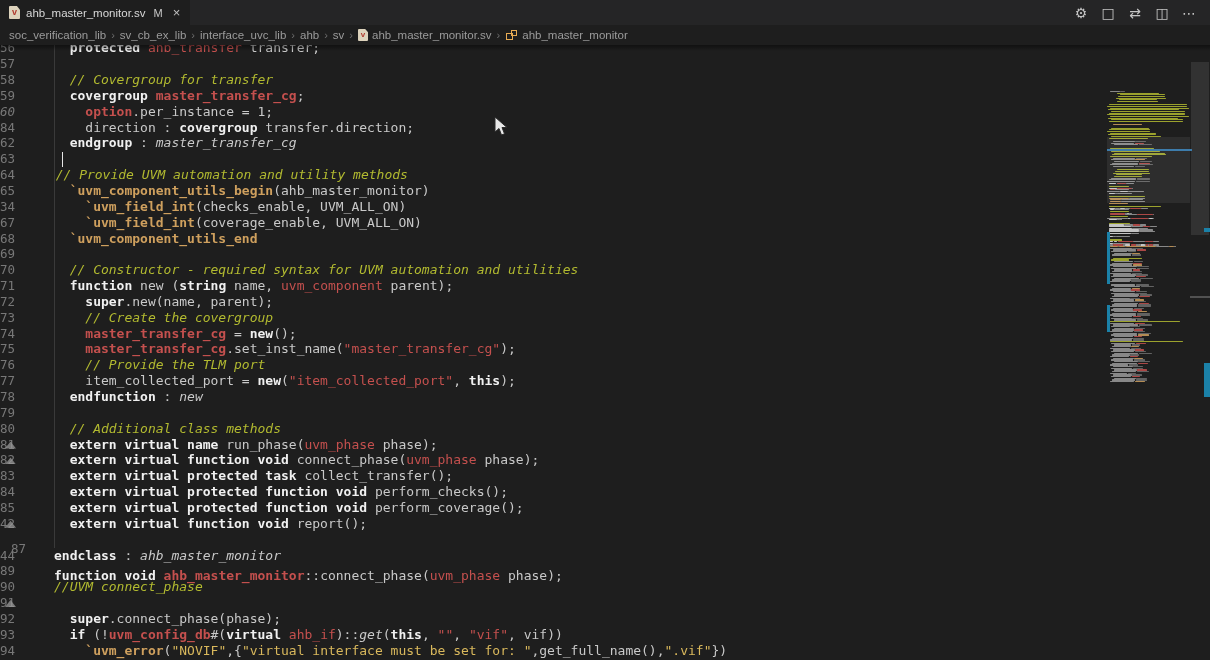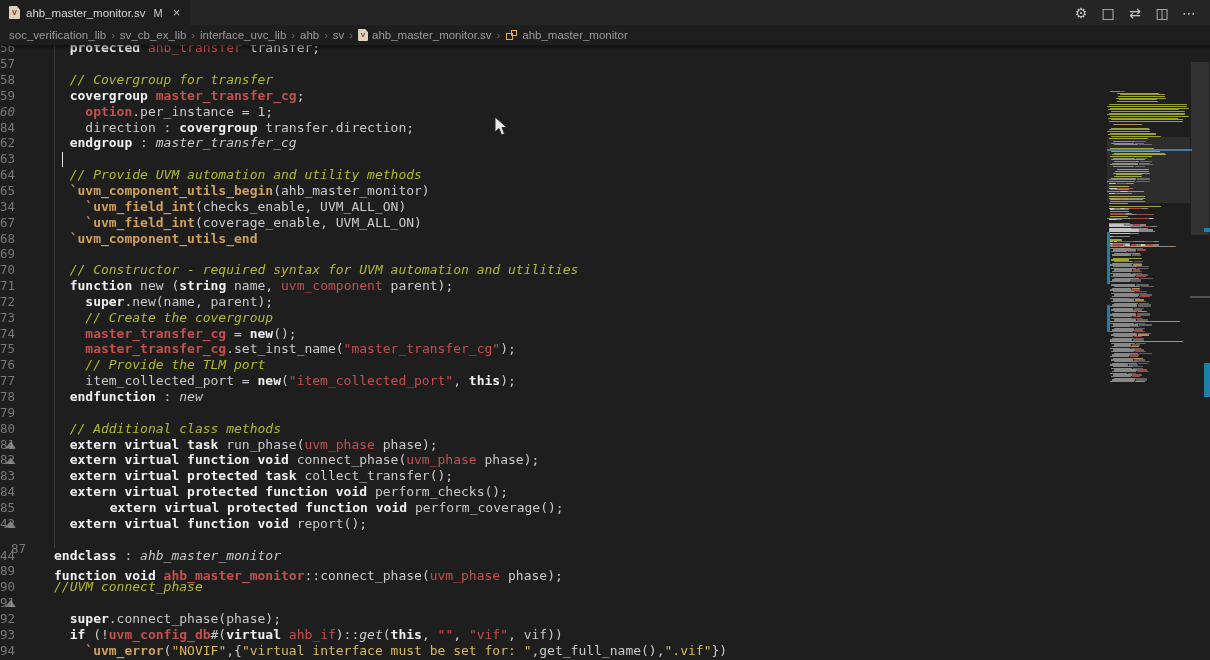--- a/index.html
+++ b/index.html
@@ -172,42 +172,42 @@
     </div>
   <div id="code">
       <div class="row" style="top: -4.7px; left: 54px;"><span class="tk-t">  </span><span class="tk-k">protected</span><span class="tk-t"> </span><span class="tk-y">ahb_transfer</span><span class="tk-t"> transfer;</span></div>
       <div class="row" style="top: 11.15px; left: 54px;"></div>
       <div class="row" style="top: 27px; left: 54px;"><span class="tk-t">  </span><span class="tk-c">// Covergroup for transfer</span></div>
       <div class="row" style="top: 42.85px; left: 54px;"><span class="tk-t">  </span><span class="tk-k">covergroup</span><span class="tk-t"> </span><span class="tk-Y">master_transfer_cg</span><span class="tk-t">;</span></div>
       <div class="row" style="top: 58.7px; left: 54px;"><span class="tk-t">    </span><span class="tk-Y">option</span><span class="tk-t">.per_instance = 1;</span></div>
       <div class="row" style="top: 74.55px; left: 54px;"><span class="tk-t">    direction : </span><span class="tk-k">covergroup</span><span class="tk-t"> transfer.direction;</span></div>
       <div class="row" style="top: 90.4px; left: 54px;"><span class="tk-t">  </span><span class="tk-k">endgroup</span><span class="tk-t"> : </span><span class="tk-i">master_transfer_cg</span></div>
       <div class="row" style="top: 106.25px; left: 54px;"></div>
-      <div class="row" style="top: 122.1px; left: 54px;"><span class="tk-t">  </span><span class="tk-c">// Provide UVM automation and utility methods</span></div>
+      <div class="row" style="top: 122.1px; left: 40px;"><span class="tk-t">  </span><span class="tk-c">// Provide UVM automation and utility methods</span></div>
       <div class="row" style="top: 137.95px; left: 54px;"><span class="tk-t">  </span><span class="tk-m">`uvm_component_utils_begin</span><span class="tk-t">(ahb_master_monitor)</span></div>
       <div class="row" style="top: 153.8px; left: 54px;"><span class="tk-t">    </span><span class="tk-m">`uvm_field_int</span><span class="tk-t">(checks_enable, UVM_ALL_ON)</span></div>
       <div class="row" style="top: 169.65px; left: 54px;"><span class="tk-t">    </span><span class="tk-m">`uvm_field_int</span><span class="tk-t">(coverage_enable, UVM_ALL_ON)</span></div>
       <div class="row" style="top: 185.5px; left: 54px;"><span class="tk-t">  </span><span class="tk-m">`uvm_component_utils_end</span></div>
       <div class="row" style="top: 201.35px; left: 54px;"></div>
       <div class="row" style="top: 217.2px; left: 54px;"><span class="tk-t">  </span><span class="tk-c">// Constructor - required syntax for UVM automation and utilities</span></div>
       <div class="row" style="top: 233.05px; left: 54px;"><span class="tk-t">  </span><span class="tk-k">function</span><span class="tk-t"> new (</span><span class="tk-k">string</span><span class="tk-t"> name, </span><span class="tk-y">uvm_component</span><span class="tk-t"> parent);</span></div>
       <div class="row" style="top: 248.9px; left: 54px;"><span class="tk-t">    </span><span class="tk-k">super</span><span class="tk-t">.new(name, parent);</span></div>
       <div class="row" style="top: 264.75px; left: 54px;"><span class="tk-t">    </span><span class="tk-c">// Create the covergroup</span></div>
       <div class="row" style="top: 280.6px; left: 54px;"><span class="tk-t">    </span><span class="tk-Y">master_transfer_cg</span><span class="tk-t"> = </span><span class="tk-k">new</span><span class="tk-t">();</span></div>
       <div class="row" style="top: 296.45px; left: 54px;"><span class="tk-t">    </span><span class="tk-Y">master_transfer_cg</span><span class="tk-t">.set_inst_name(</span><span class="tk-s">"master_transfer_cg"</span><span class="tk-t">);</span></div>
       <div class="row" style="top: 312.3px; left: 54px;"><span class="tk-t">    </span><span class="tk-c">// Provide the TLM port</span></div>
       <div class="row" style="top: 328.15px; left: 54px;"><span class="tk-t">    item_collected_port = </span><span class="tk-k">new</span><span class="tk-t">(</span><span class="tk-s">"item_collected_port"</span><span class="tk-t">, </span><span class="tk-k">this</span><span class="tk-t">);</span></div>
       <div class="row" style="top: 344px; left: 54px;"><span class="tk-t">  </span><span class="tk-k">endfunction</span><span class="tk-t"> : </span><span class="tk-i">new</span></div>
       <div class="row" style="top: 359.85px; left: 54px;"></div>
       <div class="row" style="top: 375.7px; left: 54px;"><span class="tk-t">  </span><span class="tk-c">// Additional class methods</span></div>
-      <div class="row" style="top: 391.55px; left: 54px;"><span class="tk-t">  </span><span class="tk-k">extern virtual task</span><span class="tk-t"> run_phase(</span><span class="tk-y">uvm_phase</span><span class="tk-t"> phase);</span></div>
+      <div class="row" style="top: 391.55px; left: 54px;"><span class="tk-t">  </span><span class="tk-k">extern virtual name</span><span class="tk-t"> run_phase(</span><span class="tk-y">uvm_phase</span><span class="tk-t"> phase);</span></div>
       <div class="row" style="top: 407.4px; left: 54px;"><span class="tk-t">  </span><span class="tk-k">extern virtual function void</span><span class="tk-t"> connect_phase(</span><span class="tk-y">uvm_phase</span><span class="tk-t"> phase);</span></div>
       <div class="row" style="top: 423.25px; left: 54px;"><span class="tk-t">  </span><span class="tk-k">extern virtual protected task</span><span class="tk-t"> collect_transfer();</span></div>
       <div class="row" style="top: 439.1px; left: 54px;"><span class="tk-t">  </span><span class="tk-k">extern virtual protected function void</span><span class="tk-t"> perform_checks();</span></div>
-      <div class="row" style="top: 454.95px; left: 54px; padding-left: 40px;"><span class="tk-t">  </span><span class="tk-k">extern virtual protected function void</span><span class="tk-t"> perform_coverage();</span></div>
+      <div class="row" style="top: 454.95px; left: 54px;"><span class="tk-t">  </span><span class="tk-k">extern virtual protected function void</span><span class="tk-t"> perform_coverage();</span></div>
       <div class="row" style="top: 470.8px; left: 54px; text-align: right;"><span class="tk-t">  </span><span class="tk-k">extern virtual function void</span><span class="tk-t"> report();</span></div>
       <div class="row" style="top: 486.65px; left: 54px;"></div>
       <div class="row" style="top: 502.5px; left: 54px;"><span class="tk-k">endclass</span><span class="tk-t"> : </span><span class="tk-i">ahb_master_monitor</span></div>
       <div class="row" style="top: 518.35px; left: 54px;"></div>
       <div class="row" style="top: 534.2px; left: 54px;"><span class="tk-c">//UVM connect_phase</span></div>
       <div class="row" style="top: 523px; left: 54px;"><span class="tk-k">function</span><span class="tk-t"> </span><span class="tk-k">void</span><span class="tk-t"> </span><span class="tk-Y">ahb_master_monitor</span><span class="tk-t">::connect_phase(</span><span class="tk-y">uvm_phase</span><span class="tk-t"> phase);</span></div>
       <div class="row" style="top: 565.9px; left: 54px;"><span class="tk-t">  </span><span class="tk-k">super</span><span class="tk-t">.connect_phase(phase);</span></div>
       <div class="row" style="top: 581.75px; left: 54px;"><span class="tk-t">  </span><span class="tk-k">if</span><span class="tk-t"> (!</span><span class="tk-Y">uvm_config_db</span><span class="tk-t">#(</span><span class="tk-k">virtual</span><span class="tk-t"> </span><span class="tk-y">ahb_if</span><span class="tk-t">)::</span><span class="tk-i">get</span><span class="tk-t">(</span><span class="tk-k">this</span><span class="tk-t">, </span><span class="tk-s">""</span><span class="tk-t">, </span><span class="tk-s">"vif"</span><span class="tk-t">, vif))</span></div>
       <div class="row" style="top: 597.6px; left: 54px;"><span class="tk-t">    </span><span class="tk-m">`uvm_error</span><span class="tk-t">(</span><span class="tk-g">"NOVIF"</span><span class="tk-t">,{</span><span class="tk-g">"virtual interface must be set for: "</span><span class="tk-t">,get_full_name(),</span><span class="tk-g">".vif"</span><span class="tk-t">})</span></div>
     </div>

